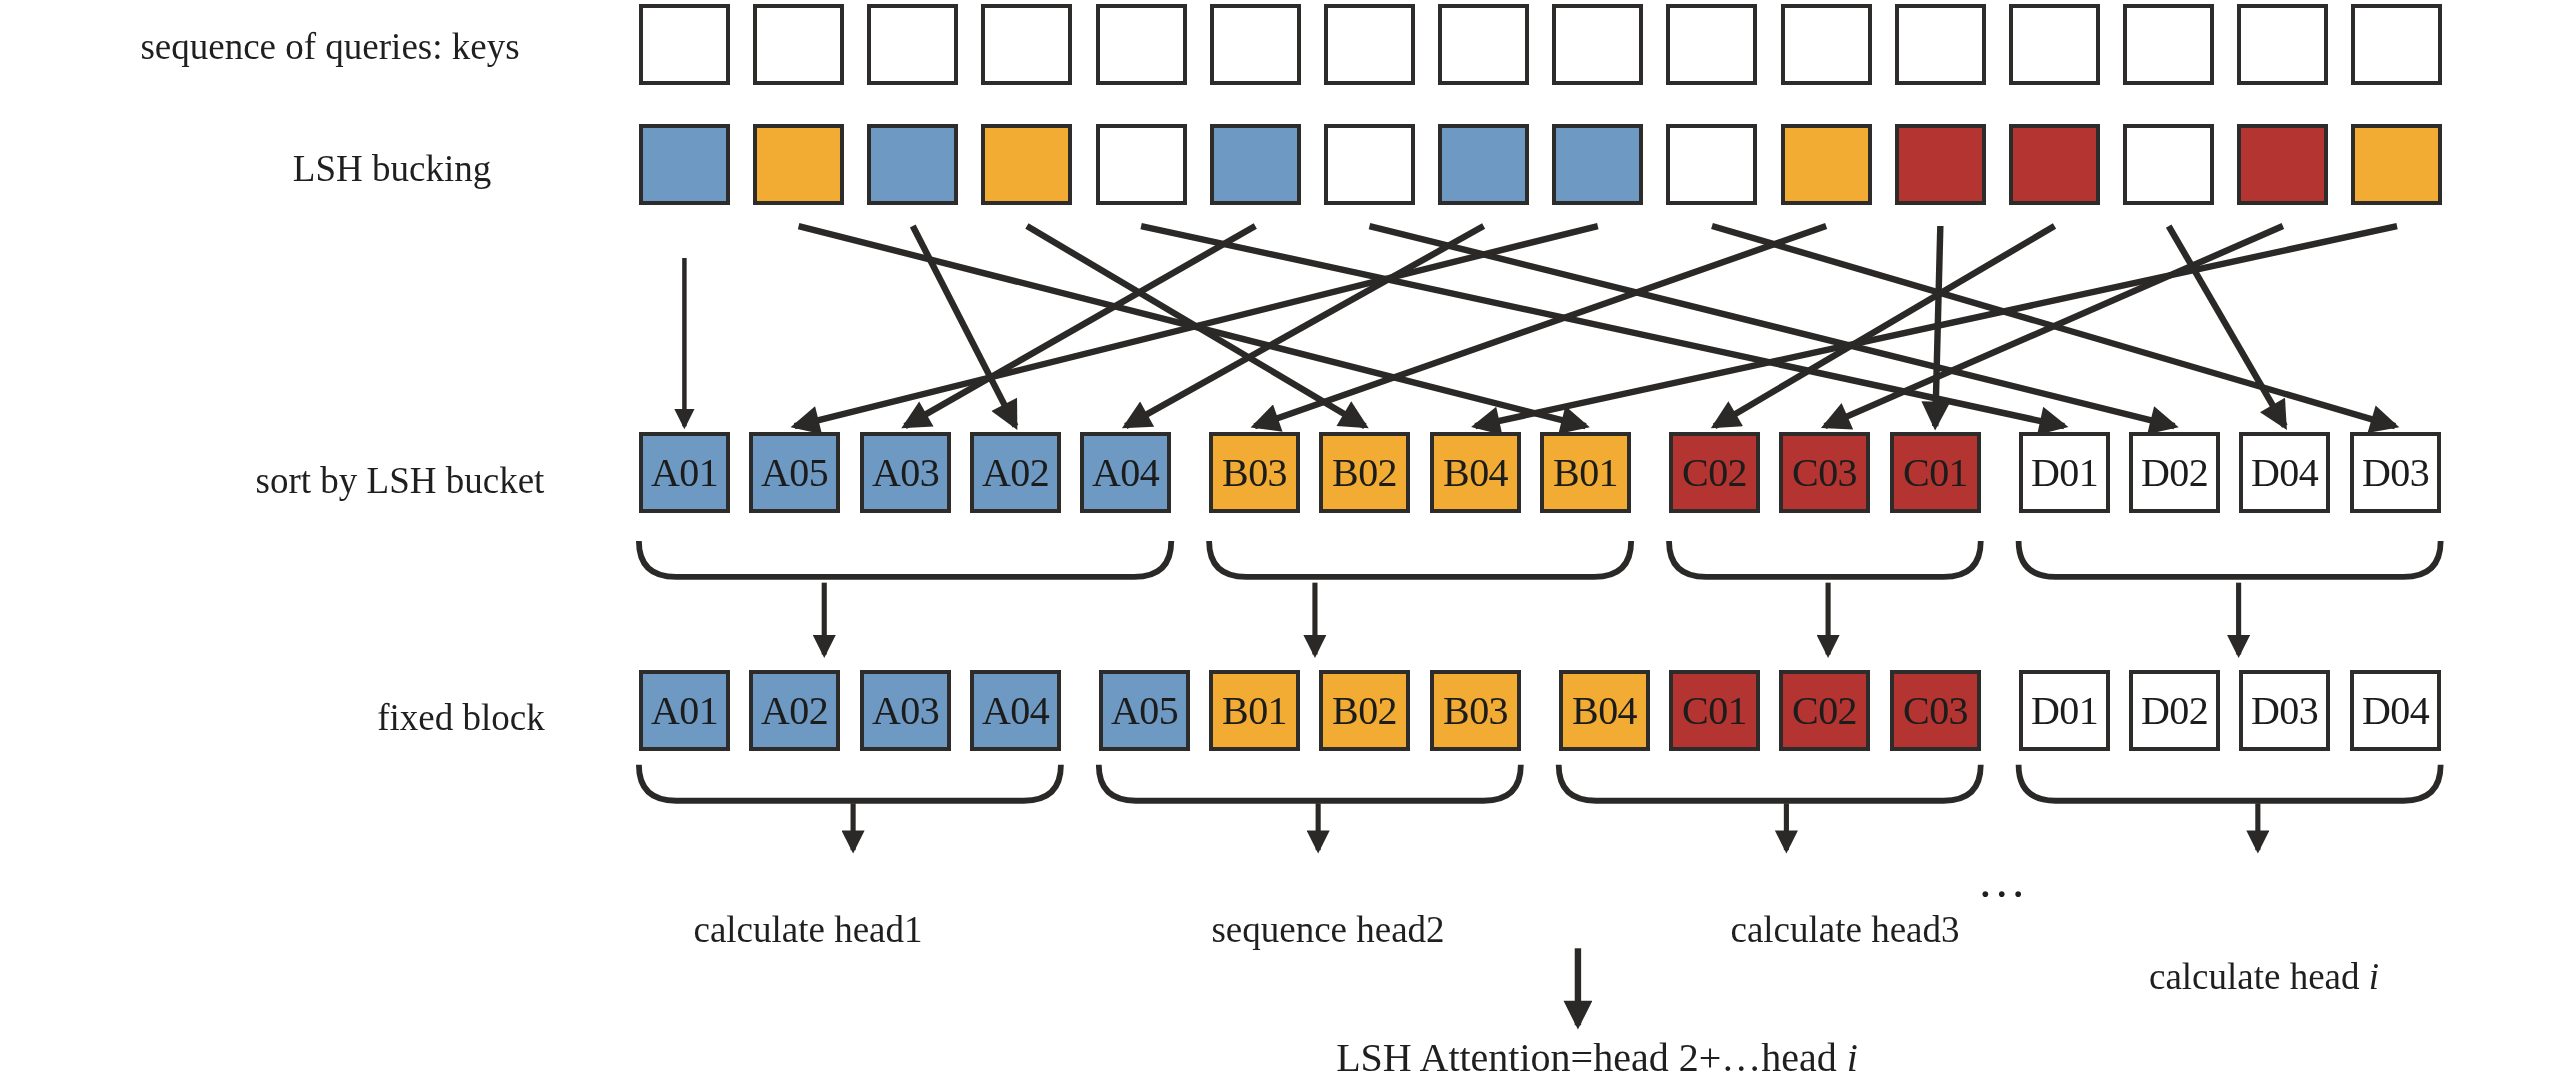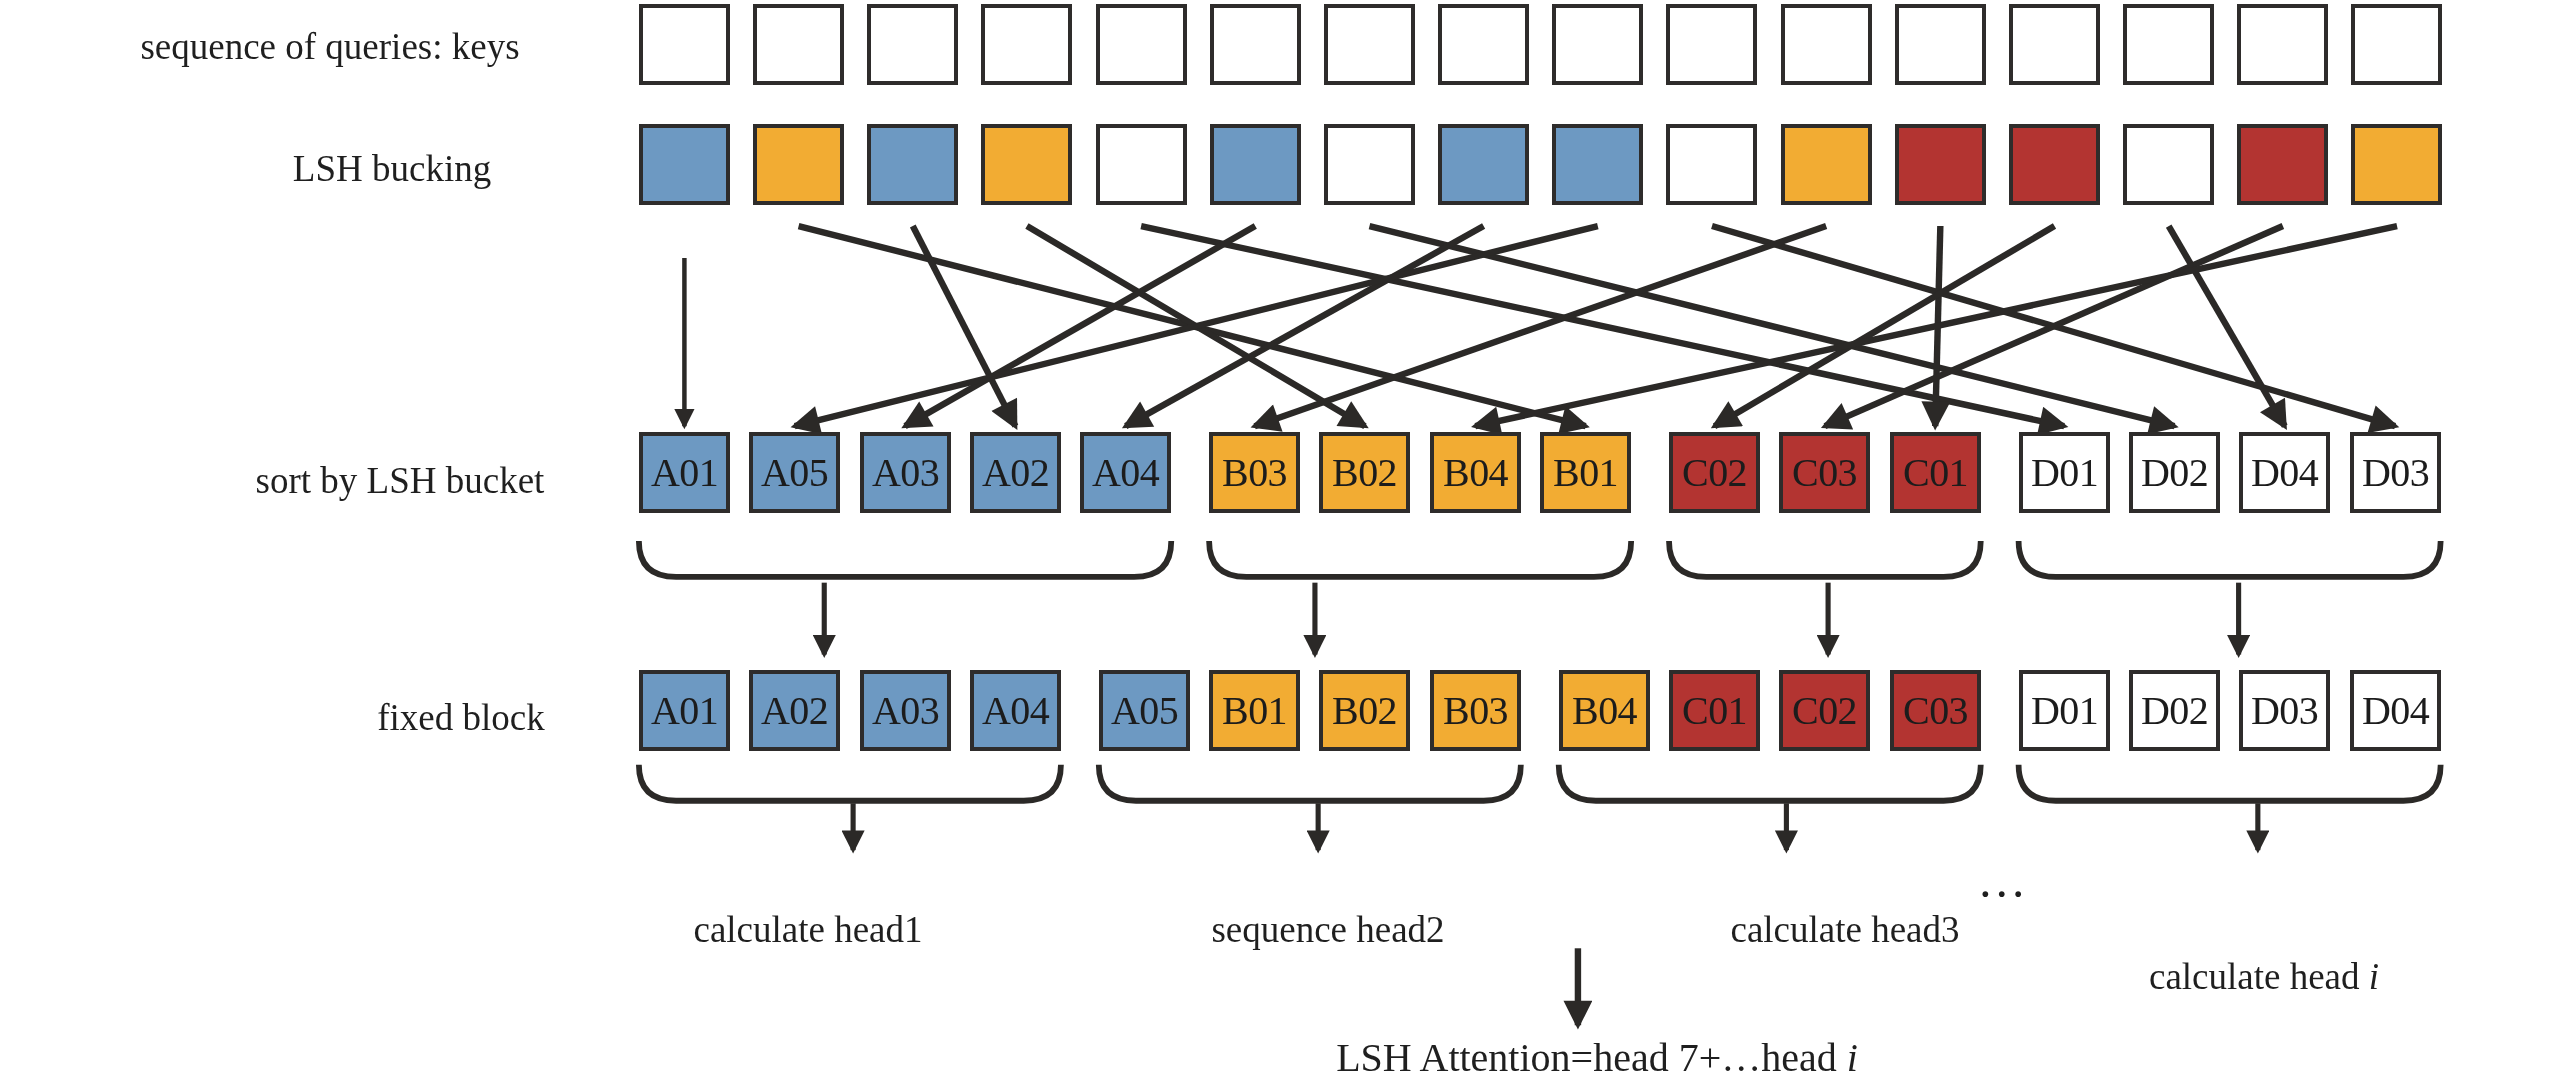--- a/index.html
+++ b/index.html
@@ -212,16 +212,16 @@
   <div id="heads">
       <div class="headlabel" style="left: 808px; top: 929px;"><span>calculate head1</span></div>
       <div class="headlabel" style="left: 1328px; top: 929px;"><span>sequence head2</span></div>
       <div class="headlabel" style="left: 1809px; top: 929px; margin-left: 36px;"><span>calculate head3</span></div>
       <div class="headlabel" style="left: 2264px; top: 948px; margin-top: 28px;"><span>calculate head </span><i>i</i></div>
     </div>
 
   <div class="dots" style="left:2003px;top:880px">…</div>
 
   <div class="footer" style="left:1597px;top:1057px">
-    <span>LSH Attention=head 7+…head </span><i>i</i>
+    <span>LSH Attention=head 2+…head </span><i>i</i>
   </div>
 </div>
 
 
 </body></html>

